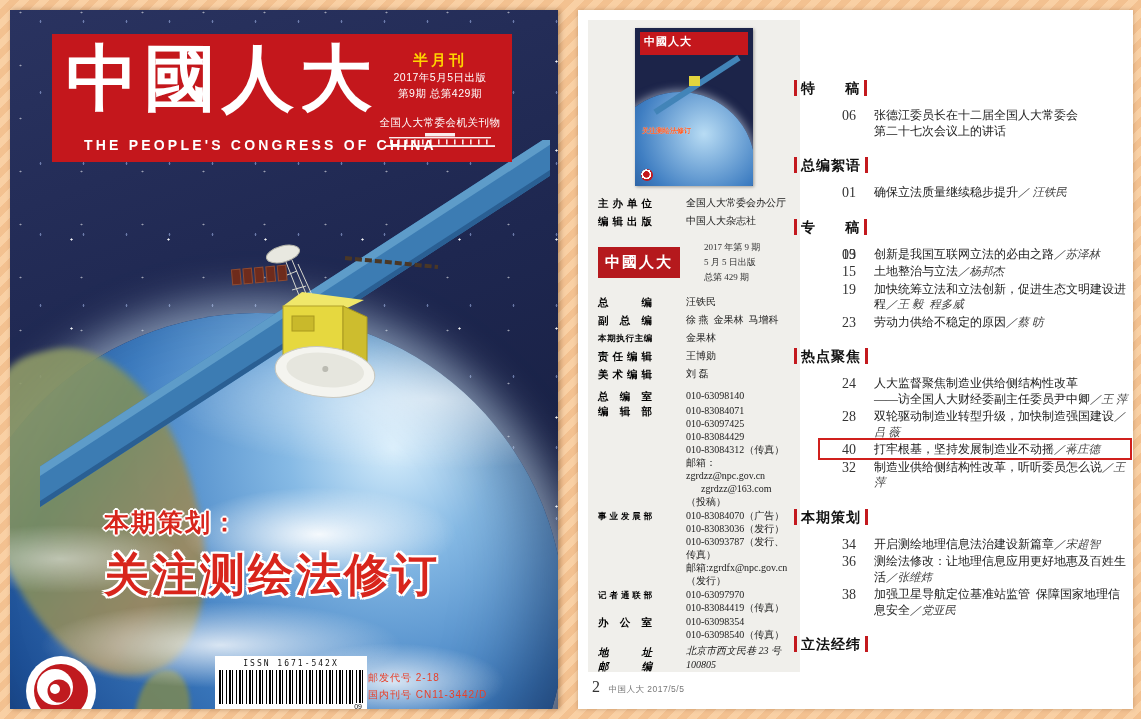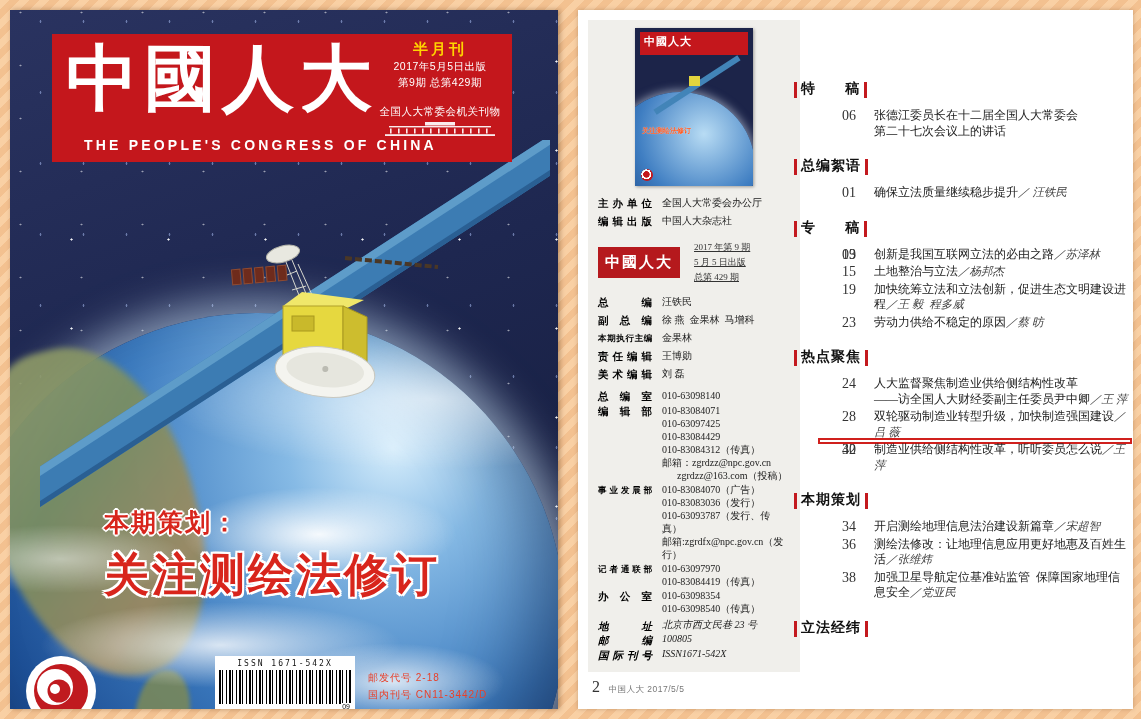--- a/index.html
+++ b/index.html
@@ -36,33 +36,33 @@
       radial-gradient(ellipse 26% 9% at 72% 60%,rgba(255,255,255,.78),transparent 70%),
       radial-gradient(ellipse 46% 13% at 30% 76%,rgba(255,255,255,.7),transparent 72%),
       radial-gradient(ellipse 60% 16% at 78% 14%,rgba(255,255,255,.6),transparent 72%),
       radial-gradient(ellipse 30% 8% at 18% 40%,rgba(255,255,255,.5),transparent 70%);}
   .sat{position:absolute;left:30px;top:130px;width:510px;height:380px;}
   
   .masthead{position:absolute;left:42px;top:24px;width:460px;height:128px;background:#c4171c;}
   .mh-title{position:absolute;left:14px;top:2px;font-family:"DejaVu Serif",serif;font-weight:bold;
     font-size:72px;line-height:1.18;color:#fff;letter-spacing:6px;}
   .mh-en{position:absolute;left:15px;bottom:9px;color:#fff;font-size:14px;font-weight:bold;letter-spacing:3.2px;margin-left:17px;}
-  .mh-right{position:absolute;right:6px;top:6px;width:132px;text-align:center;color:#fff;}
+  .mh-right{position:absolute;right:6px;top:17px;width:132px;text-align:center;color:#fff;}
   .freq{color:#ffd400;font-size:15px;font-weight:bold;letter-spacing:3px;}
   .mdate,.missue{font-size:10.5px;line-height:1.5;letter-spacing:.5px;}
   .organ{font-size:10.5px;margin-top:14px;letter-spacing:.5px;}
   .hall{margin-top:3px;opacity:.92;}
   
   .feature{position:absolute;left:94px;top:496px;color:#d8251c;font-weight:900;}
   .f-label{font-size:25px;letter-spacing:2px;
     text-shadow:-2px 0 #fff,2px 0 #fff,0 -2px #fff,0 2px #fff,-1px -1px #fff,1px 1px #fff,-1px 1px #fff,1px -1px #fff;}
   .f-title{font-size:45px;letter-spacing:3px;margin-top:6px;
     text-shadow:-2px 0 #fff,2px 0 #fff,0 -2px #fff,0 2px #fff,-2px -2px #fff,2px 2px #fff,-2px 2px #fff,2px -2px #fff;}
   .phoenix{position:absolute;left:14px;top:644px;width:74px;height:74px;}
-  .barcode{position:absolute;left:205px;top:646px;width:140px;height:58px;background:#fff;padding:3px 4px;box-sizing:border-box;}
+  .barcode{position:absolute;left:205px;top:646px;width:152px;height:58px;background:#fff;padding:3px 4px;box-sizing:border-box;}
   .issn{font-family:"DejaVu Sans Mono",monospace;font-size:8px;letter-spacing:2px;text-align:center;color:#111;}
   .bars{height:34px;margin-top:2px;
     background:repeating-linear-gradient(90deg,#000 0 2px,#fff 2px 3px,#000 3px 4px,#fff 4px 7px,#000 7px 8px,#fff 8px 10px);}
   .bcode-side{position:absolute;right:4px;bottom:4px;font-size:7px;color:#111;background:#fff;padding:0 1px;}
   .postal{position:absolute;left:358px;top:659px;color:#e8402a;font-size:10px;line-height:1.7;letter-spacing:1px;}
   
   .tocpage{position:absolute;left:578px;top:10px;width:555px;height:699px;background:#fff;overflow:hidden;
     box-shadow:0 0 4px rgba(60,30,0,.25);}
   .leftcol{position:absolute;left:10px;top:10px;width:212px;height:652px;background:#f0efeb;
     padding:6px 10px;box-sizing:border-box;overflow:hidden;}
@@ -72,40 +72,40 @@
   .t-title{font-family:"DejaVu Serif",serif;color:#fff;font-weight:bold;font-size:11px;letter-spacing:1px;padding:2px 0 0 4px;}
   .t-earth{position:absolute;left:-30px;top:64px;width:150px;height:150px;border-radius:50%;
     background:radial-gradient(circle at 66% 28%,#b8dcf4,#3f7ec2 45%,#123a78 82%);
     box-shadow:0 0 9px 2px rgba(235,245,255,.5);}
   .t-band{position:absolute;left:12px;top:54px;width:100px;height:6px;background:#4284b8;transform:rotate(-33deg);}
   .t-sat{position:absolute;left:54px;top:48px;width:11px;height:10px;background:#e2d43e;}
   .t-feat{position:absolute;left:7px;top:98px;color:#ff5a22;font-size:7px;font-weight:bold;white-space:nowrap;
     text-shadow:0 0 1px rgba(255,255,255,.8);}
   .t-logo{position:absolute;left:6px;bottom:5px;width:12px;height:12px;border-radius:50%;
     background:radial-gradient(circle at 45% 45%,#c4171c 0 3px,#fff 3.5px 5px,#c4171c 5px);}
-  .rows .r{display:flex;margin-bottom:4px;}
+  .rows .r{display:flex;margin-bottom:4px;gap:24px;}
   .rows.tight .r{margin-bottom:1px;}
   .r .lab{width:54px;flex:none;font-weight:bold;font-size:10.5px;color:#000;
     text-align:justify;text-align-last:justify;line-height:13px;padding-top:1px;}
   .r .lab.small{font-size:8.5px;letter-spacing:-.3px;}
   .r .vals{margin-left:10px;font-family:"Liberation Serif",serif;font-size:10px;color:#1a1a1a;line-height:13px;}
   .rows.addr .r .vals,.rows.addr .r .lab{line-height:12.5px;}
   .r .vals div{white-space:pre-wrap;}
   .logorow{display:flex;align-items:center;margin:12px 0 10px;}
   .logobox{background:#b5191d;color:#fff;font-family:"DejaVu Serif",serif;font-weight:bold;
     font-size:15px;letter-spacing:2px;line-height:1;padding:8px 7px;}
-  .logodates{margin-left:14px;font-family:"Liberation Serif",serif;font-size:9px;color:#333;line-height:1.65;text-decoration:underline;}
+  .logodates{margin-left:24px;font-family:"Liberation Serif",serif;font-size:9px;color:#333;line-height:1.65;}
   .staffwrap{margin-top:4px;}
   .footer{position:absolute;left:14px;top:668px;color:#555;}
   .pno{font-family:"Liberation Serif",serif;font-size:16px;color:#333;}
   .fmeta{font-size:8.5px;letter-spacing:.5px;margin-left:4px;color:#777;}
   
   .rightcol{position:absolute;left:216px;top:70px;width:334px;}
   .sec{margin-bottom:18px;}
-  .sec-head{display:flex;align-items:flex-end;margin-bottom:10px;}
+  .sec-head{display:flex;align-items:flex-start;margin-bottom:10px;}
   .sec-head .bar{width:3px;height:16px;background:#c3191e;flex:none;}
   .sec-head .hlabel{font-size:14px;font-weight:bold;color:#111;margin:0 4px;white-space:pre;letter-spacing:1px;}
   .toc-item{position:relative;padding-left:80px;font-family:"Liberation Serif",serif;
     font-size:12px;line-height:15.5px;margin-bottom:2px;color:#1c1c1c;}
   .toc-item .num{position:absolute;left:48px;top:0;font-size:14px;color:#333;}
   .toc-item .line{white-space:pre-wrap;}
   .by{font-style:italic;color:#444;font-size:11.5px;}
   .toc-item.hl::after{content:"";position:absolute;left:24px;right:-4px;top:-4px;bottom:-2px;
     border:2px solid #d0201d;pointer-events:none;}
 </style>
@@ -423,20 +423,23 @@
           </div>
         </div>
         <div class="toc-item">
           <span class="num">28</span>
           <div class="txt">
             <div class="line">双轮驱动制造业转型升级，加快制造强国建设<span class="by">／吕 薇</span></div>
           </div>
         </div>
         <div class="toc-item hl">
           <span class="num">40</span>
+          <div class="txt">
+            <div class="line">打牢根基，坚持发展制造业不动摇<span class="by">／蒋庄德</span></div>
+          </div>
         </div>
         <div class="toc-item">
           <span class="num">32</span>
           <div class="txt">
             <div class="line">制造业供给侧结构性改革，听听委员怎么说<span class="by">／王 萍</span></div>
           </div>
         </div>
       </div>
       <div class="sec">
         <div class="sec-head">

